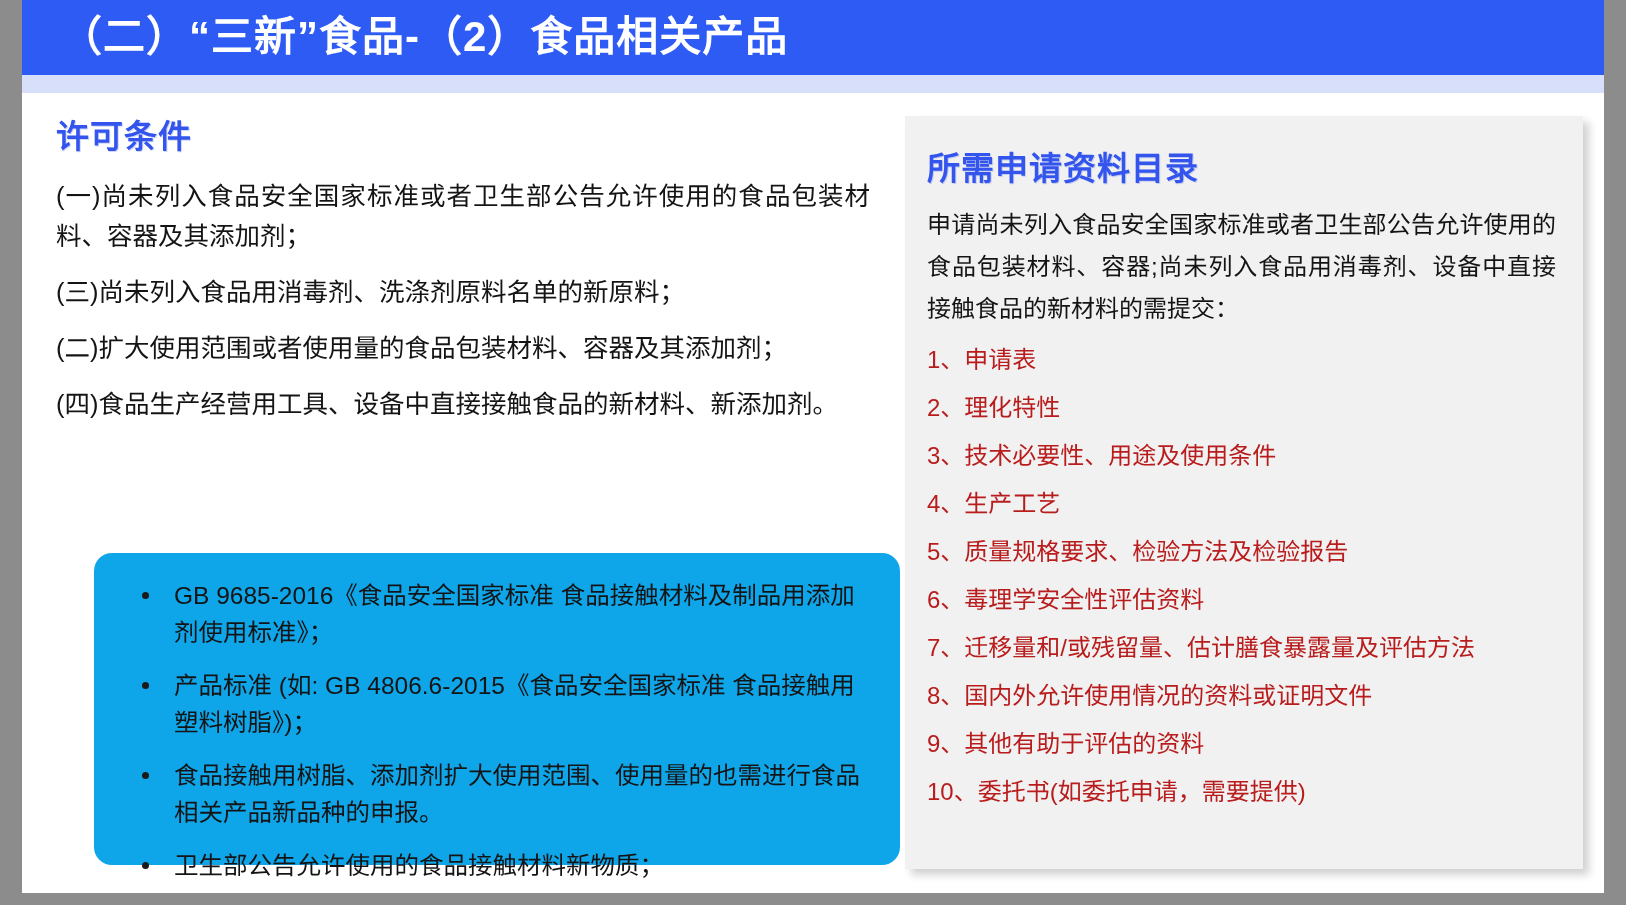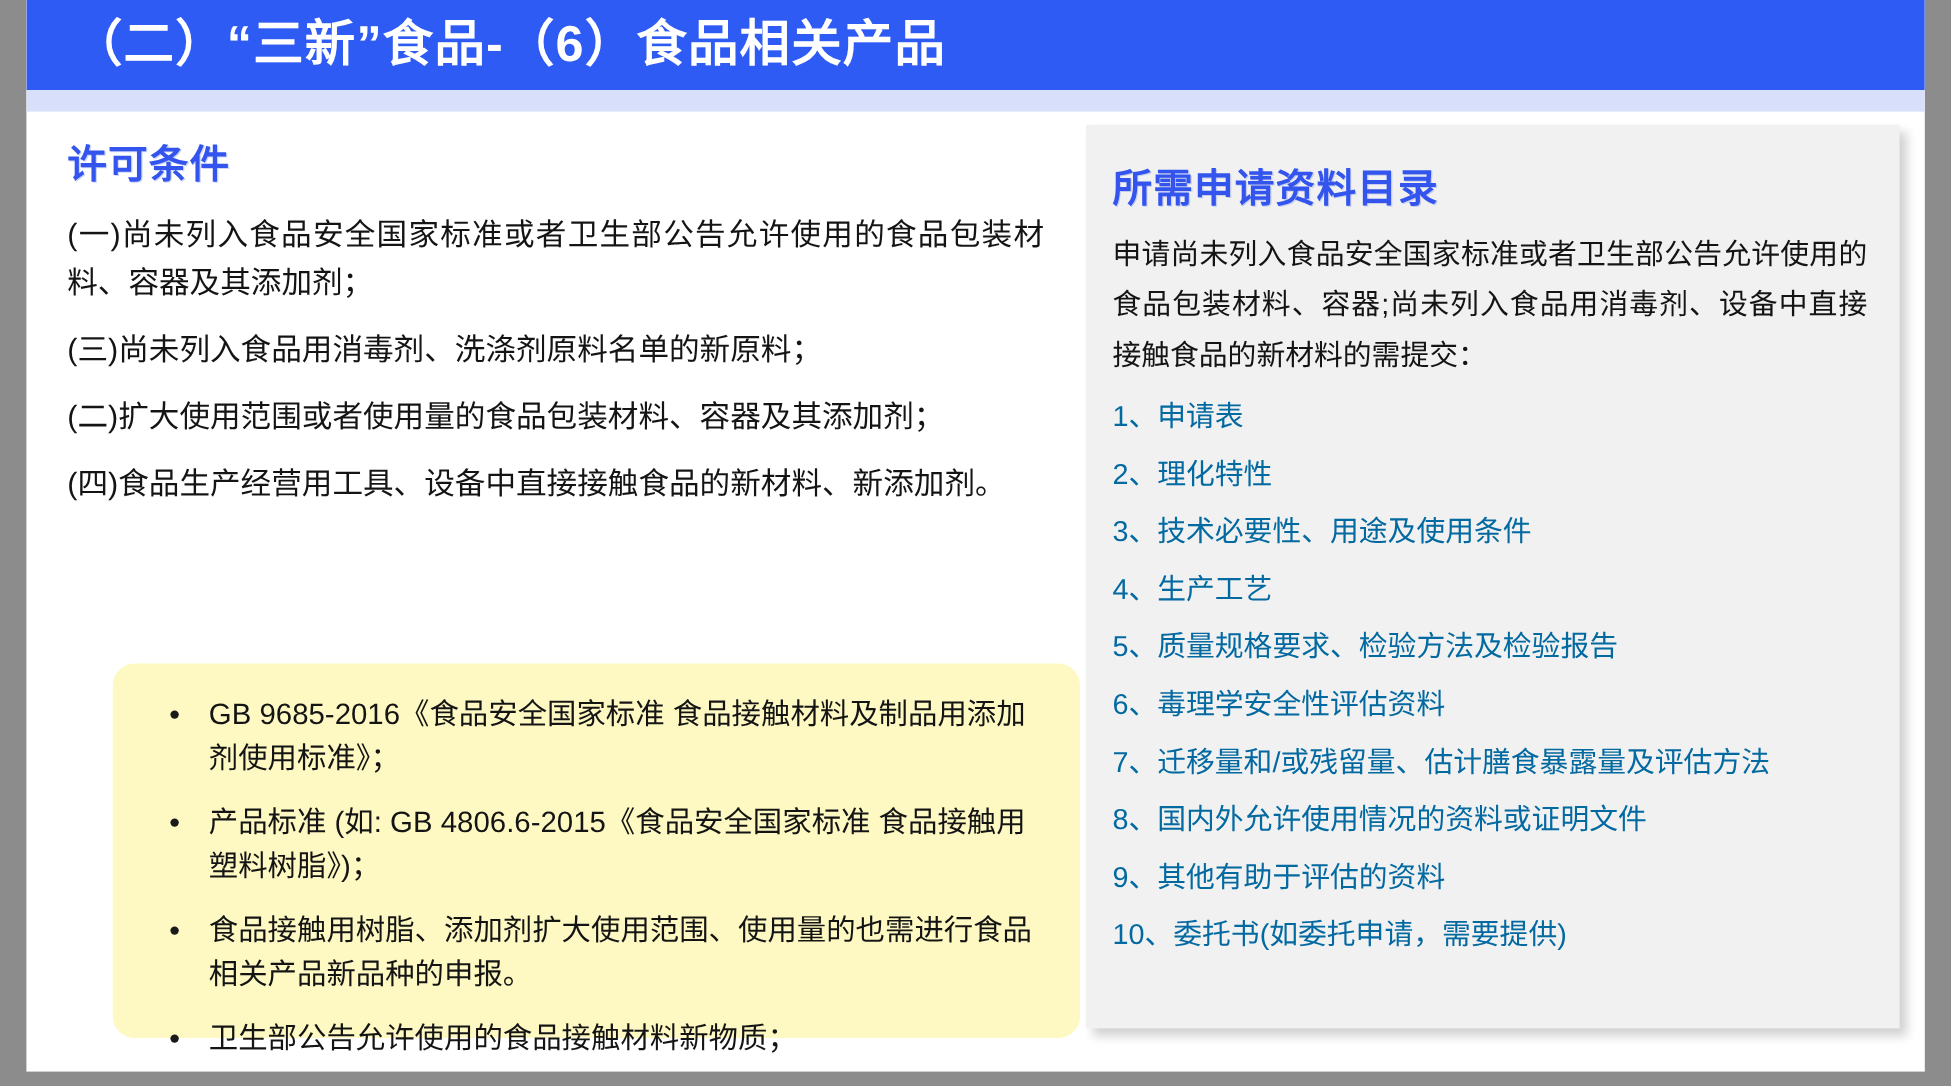--- a/index.html
+++ b/index.html
@@ -89,21 +89,21 @@
     text-align: justify;
   }
 
   
   .callout-box {
     position: absolute;
     left: 72px;
     top: 553px;
     width: 806px;
     height: 312px;
-    background: #fef9c3;
+    background: #0ea5e9;
     border-radius: 18px;
     box-sizing: border-box;
     padding: 24px 26px 10px 26px;
   }
   .callout-list {
     list-style: none;
     margin: 0;
     padding: 0;
   }
   .callout-list li {
@@ -121,21 +121,21 @@
     width: 7px;
     height: 7px;
     border-radius: 50%;
     background: #1a1a1a;
   }
 
   
   .right-panel {
     position: absolute;
     left: 883px;
-    top: 104px;
+    top: 116px;
     width: 678px;
     height: 753px;
     background: #f1f1f1;
     box-shadow: 6px 6px 8px rgba(0,0,0,0.18);
     box-sizing: border-box;
     padding: 26px 27px 10px 22px;
   }
   .right-panel .col-heading {
     margin: 0 0 14px 0;
   }
@@ -146,34 +146,34 @@
     margin: 0 0 6px 0;
     text-align: justify;
   }
   .doc-list {
     list-style: none;
     margin: 0;
     padding: 0;
   }
   .doc-list li {
     font-size: 24px;
-    color: #0369a1;
+    color: #b91c1c;
     line-height: 48px;
     white-space: nowrap;
   }
 </style>
 </head>
 <body>
 
 <div class="slide-viewport">
   <div class="slide-page">
 
     <div class="header-band"></div>
     <div class="header-strip"></div>
-    <div class="header-title">（二）“三新”食品-（6）食品相关产品</div>
+    <div class="header-title">（二）“三新”食品-（2）食品相关产品</div>
 
     <div class="left-col">
       <div class="col-heading">许可条件</div>
       <p class="cond-item">(一)尚未列入食品安全国家标准或者卫生部公告允许使用的食品包装材料、容器及其添加剂；</p>
       <p class="cond-item">(三)尚未列入食品用消毒剂、洗涤剂原料名单的新原料；</p>
       <p class="cond-item">(二)扩大使用范围或者使用量的食品包装材料、容器及其添加剂；</p>
       <p class="cond-item">(四)食品生产经营用工具、设备中直接接触食品的新材料、新添加剂。</p>
     </div>
 
     <div class="callout-box">

